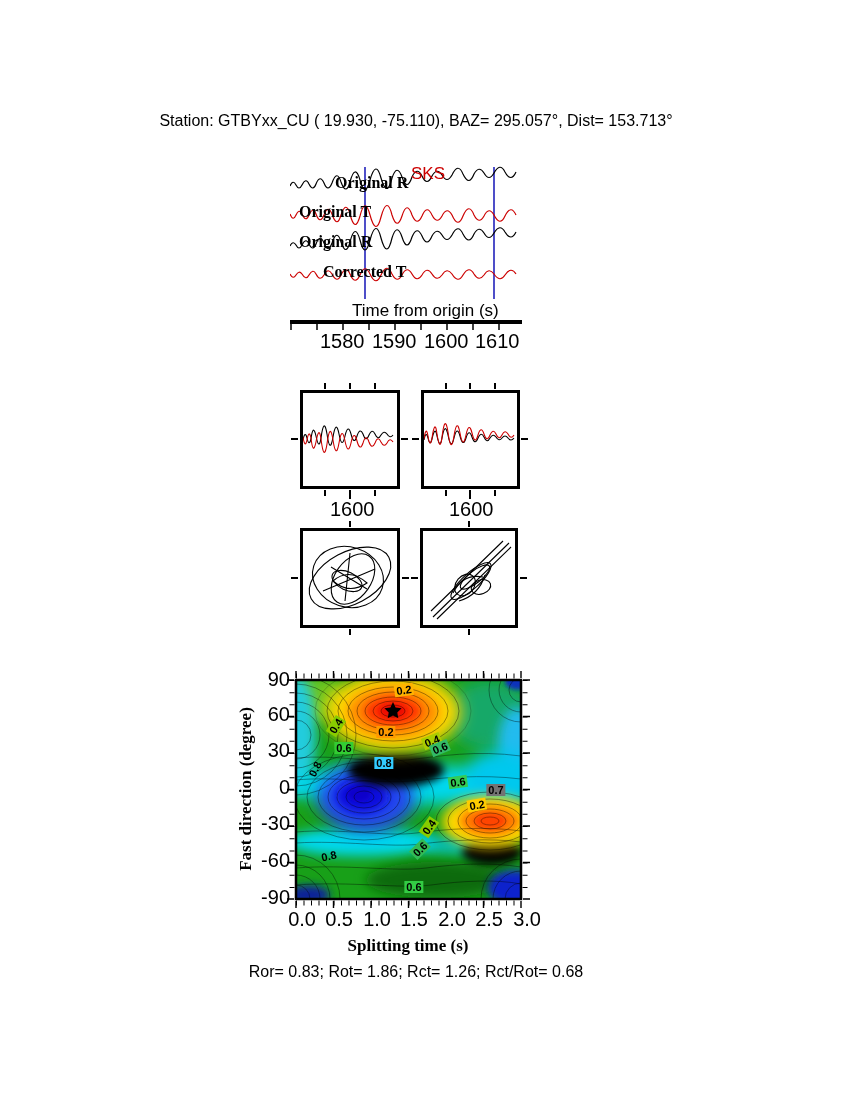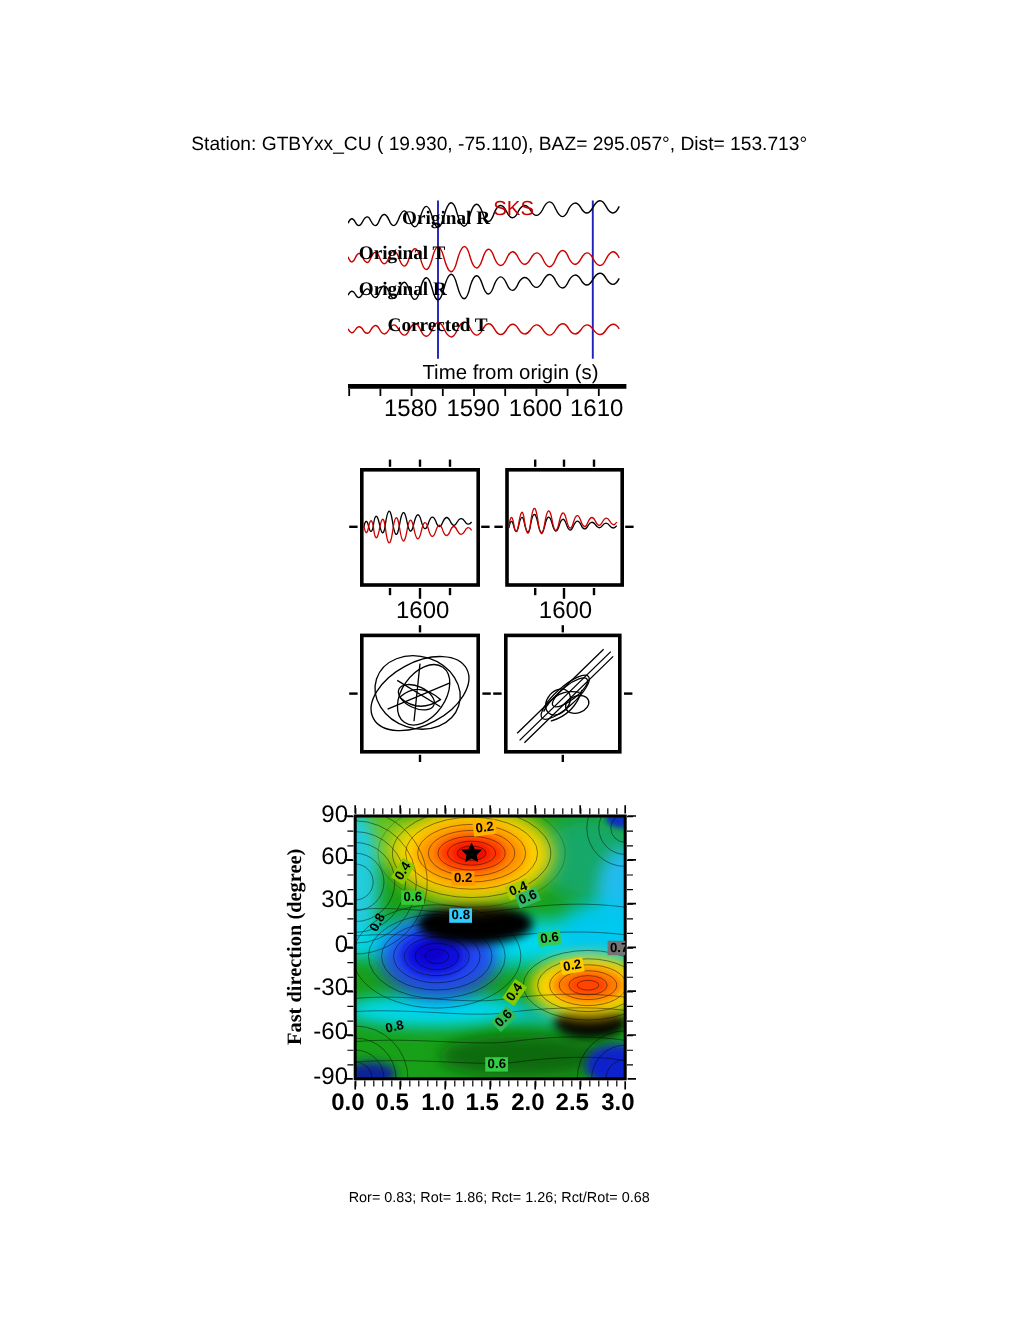--- a/index.html
+++ b/index.html
@@ -6,31 +6,31 @@
   #page{position:relative;width:715px;height:1100px;background:#fff;overflow:hidden;
         font-family:"Liberation Sans","DejaVu Sans",sans-serif;color:#000;}
   .abs{position:absolute;}
   .center{left:0;width:832px;text-align:center;}
   .title{font-size:16px;}
   .ticklabel{font-size:20px;}
   .wflabel{font-family:"Liberation Serif","DejaVu Serif",serif;font-weight:bold;font-size:16px;}
   .sks{font-size:17px;color:#cc0000;}
   .axistitle{font-family:"Liberation Serif","DejaVu Serif",serif;font-weight:bold;font-size:17px;}
   .axistitle-sans{font-size:17px;}
-  .result{font-size:12px;margin-top:28px;}
+  .result{font-size:16px;}
   .tk{position:absolute;background:#000;}
   .tkv{width:2px;height:6px;}
   .tkv8{width:2px;height:9px;}
   .tkh{width:7px;height:2px;}
   .panelbox{position:absolute;border:3px solid #000;background:#fff;}
   .clab{position:absolute;font:bold 11px "Liberation Sans","DejaVu Sans",sans-serif;
         line-height:12px;padding:0 2px;color:#000;white-space:nowrap;}
   #contour-labels{position:absolute;left:296px;top:680px;width:225px;height:219px;overflow:hidden;}
   .yticklab{position:absolute;left:248px;width:42px;text-align:right;}
-  .xticklab{position:absolute;width:40px;text-align:left;font-weight:bold;}
+  .xticklab{position:absolute;width:40px;text-align:right;}
 </style>
 </head>
 <body>
 
 <div id="page">
 
   <div class="abs center title" style="top:112px;">Station: GTBYxx_CU (  19.930,  -75.110), BAZ=  295.057°, Dist=  153.713°</div>
 
   <svg class="abs" style="left:290px;top:162px;" width="232" height="142" viewBox="0 0 232 142">
     <line x1="75" y1="5" x2="75" y2="137" stroke="#2222bb" stroke-width="1.6"></line>
@@ -234,21 +234,21 @@
   <div id="contour-labels">
       <span class="clab" style="left: 108px; top: 10px; transform: translate(-50%, -50%) rotate(-8deg); background: rgb(255, 179, 0);">0.2</span>
       <span class="clab" style="left: 40px; top: 46px; transform: translate(-50%, -50%) rotate(-58deg); background: rgb(136, 204, 0);">0.4</span>
       <span class="clab" style="left: 90px; top: 52px; transform: translate(-50%, -50%) rotate(0deg); background: rgb(255, 153, 0);">0.2</span>
       <span class="clab" style="left: 136px; top: 61px; transform: translate(-50%, -50%) rotate(-22deg); background: rgb(170, 204, 0);">0.4</span>
       <span class="clab" style="left: 144px; top: 68px; transform: translate(-50%, -50%) rotate(-22deg); background: rgb(51, 187, 102);">0.6</span>
       <span class="clab" style="left: 48px; top: 68px; transform: translate(-50%, -50%) rotate(0deg); background: rgb(51, 204, 51);">0.6</span>
       <span class="clab" style="left: 88px; top: 83px; transform: translate(-50%, -50%) rotate(0deg); background: rgb(51, 204, 255);">0.8</span>
       <span class="clab" style="left: 19px; top: 89px; transform: translate(-50%, -50%) rotate(-62deg); padding: 0px;">0.8</span>
       <span class="clab" style="left: 162px; top: 102px; transform: translate(-50%, -50%) rotate(-8deg); background: rgb(51, 204, 85);">0.6</span>
-      <span class="clab" style="left: 220px; top: 110px; transform: translate(-50%, -50%) rotate(0deg); background: #737373;">0.7</span>
+      <span class="clab" style="left: 200px; top: 110px; transform: translate(-50%, -50%) rotate(0deg); background: #737373;">0.7</span>
       <span class="clab" style="left: 181px; top: 125px; transform: translate(-50%, -50%) rotate(-10deg); background: rgb(255, 204, 0);">0.2</span>
       <span class="clab" style="left: 133px; top: 147px; transform: translate(-50%, -50%) rotate(-55deg); background: rgb(136, 204, 0);">0.4</span>
       <span class="clab" style="left: 124px; top: 169px; transform: translate(-50%, -50%) rotate(-45deg); background: rgb(51, 187, 85);">0.6</span>
       <span class="clab" style="left: 33px; top: 176px; transform: translate(-50%, -50%) rotate(-12deg); padding: 0px;">0.8</span>
       <span class="clab" style="left: 118px; top: 207px; transform: translate(-50%, -50%) rotate(0deg); background: rgb(51, 204, 68);">0.6</span>
     </div>
 
   <div class="abs ticklabel yticklab" style="top:668px;">90</div>
   <div class="abs ticklabel yticklab" style="top:703px;">60</div>
   <div class="abs ticklabel yticklab" style="top:739px;">30</div>
@@ -259,16 +259,17 @@
 
   <div class="abs ticklabel xticklab" style="left:276px;top:908px;">0.0</div>
   <div class="abs ticklabel xticklab" style="left:313px;top:908px;">0.5</div>
   <div class="abs ticklabel xticklab" style="left:351px;top:908px;">1.0</div>
   <div class="abs ticklabel xticklab" style="left:388px;top:908px;">1.5</div>
   <div class="abs ticklabel xticklab" style="left:426px;top:908px;">2.0</div>
   <div class="abs ticklabel xticklab" style="left:463px;top:908px;">2.5</div>
   <div class="abs ticklabel xticklab" style="left:501px;top:908px;">3.0</div>
 
   <div class="abs axistitle" style="left:246px;top:789px;transform:translate(-50%,-50%) rotate(-90deg);white-space:nowrap;">Fast direction (degree)</div>
+  <div class="abs axistitle" style="left:0;width:816px;text-align:center;top:936px;">Splitting time (s)</div>
 
   <div class="abs center result" style="top:963px;">Ror= 0.83; Rot= 1.86; Rct= 1.26; Rct/Rot= 0.68</div>
 
 </div>
 
 </body></html>

